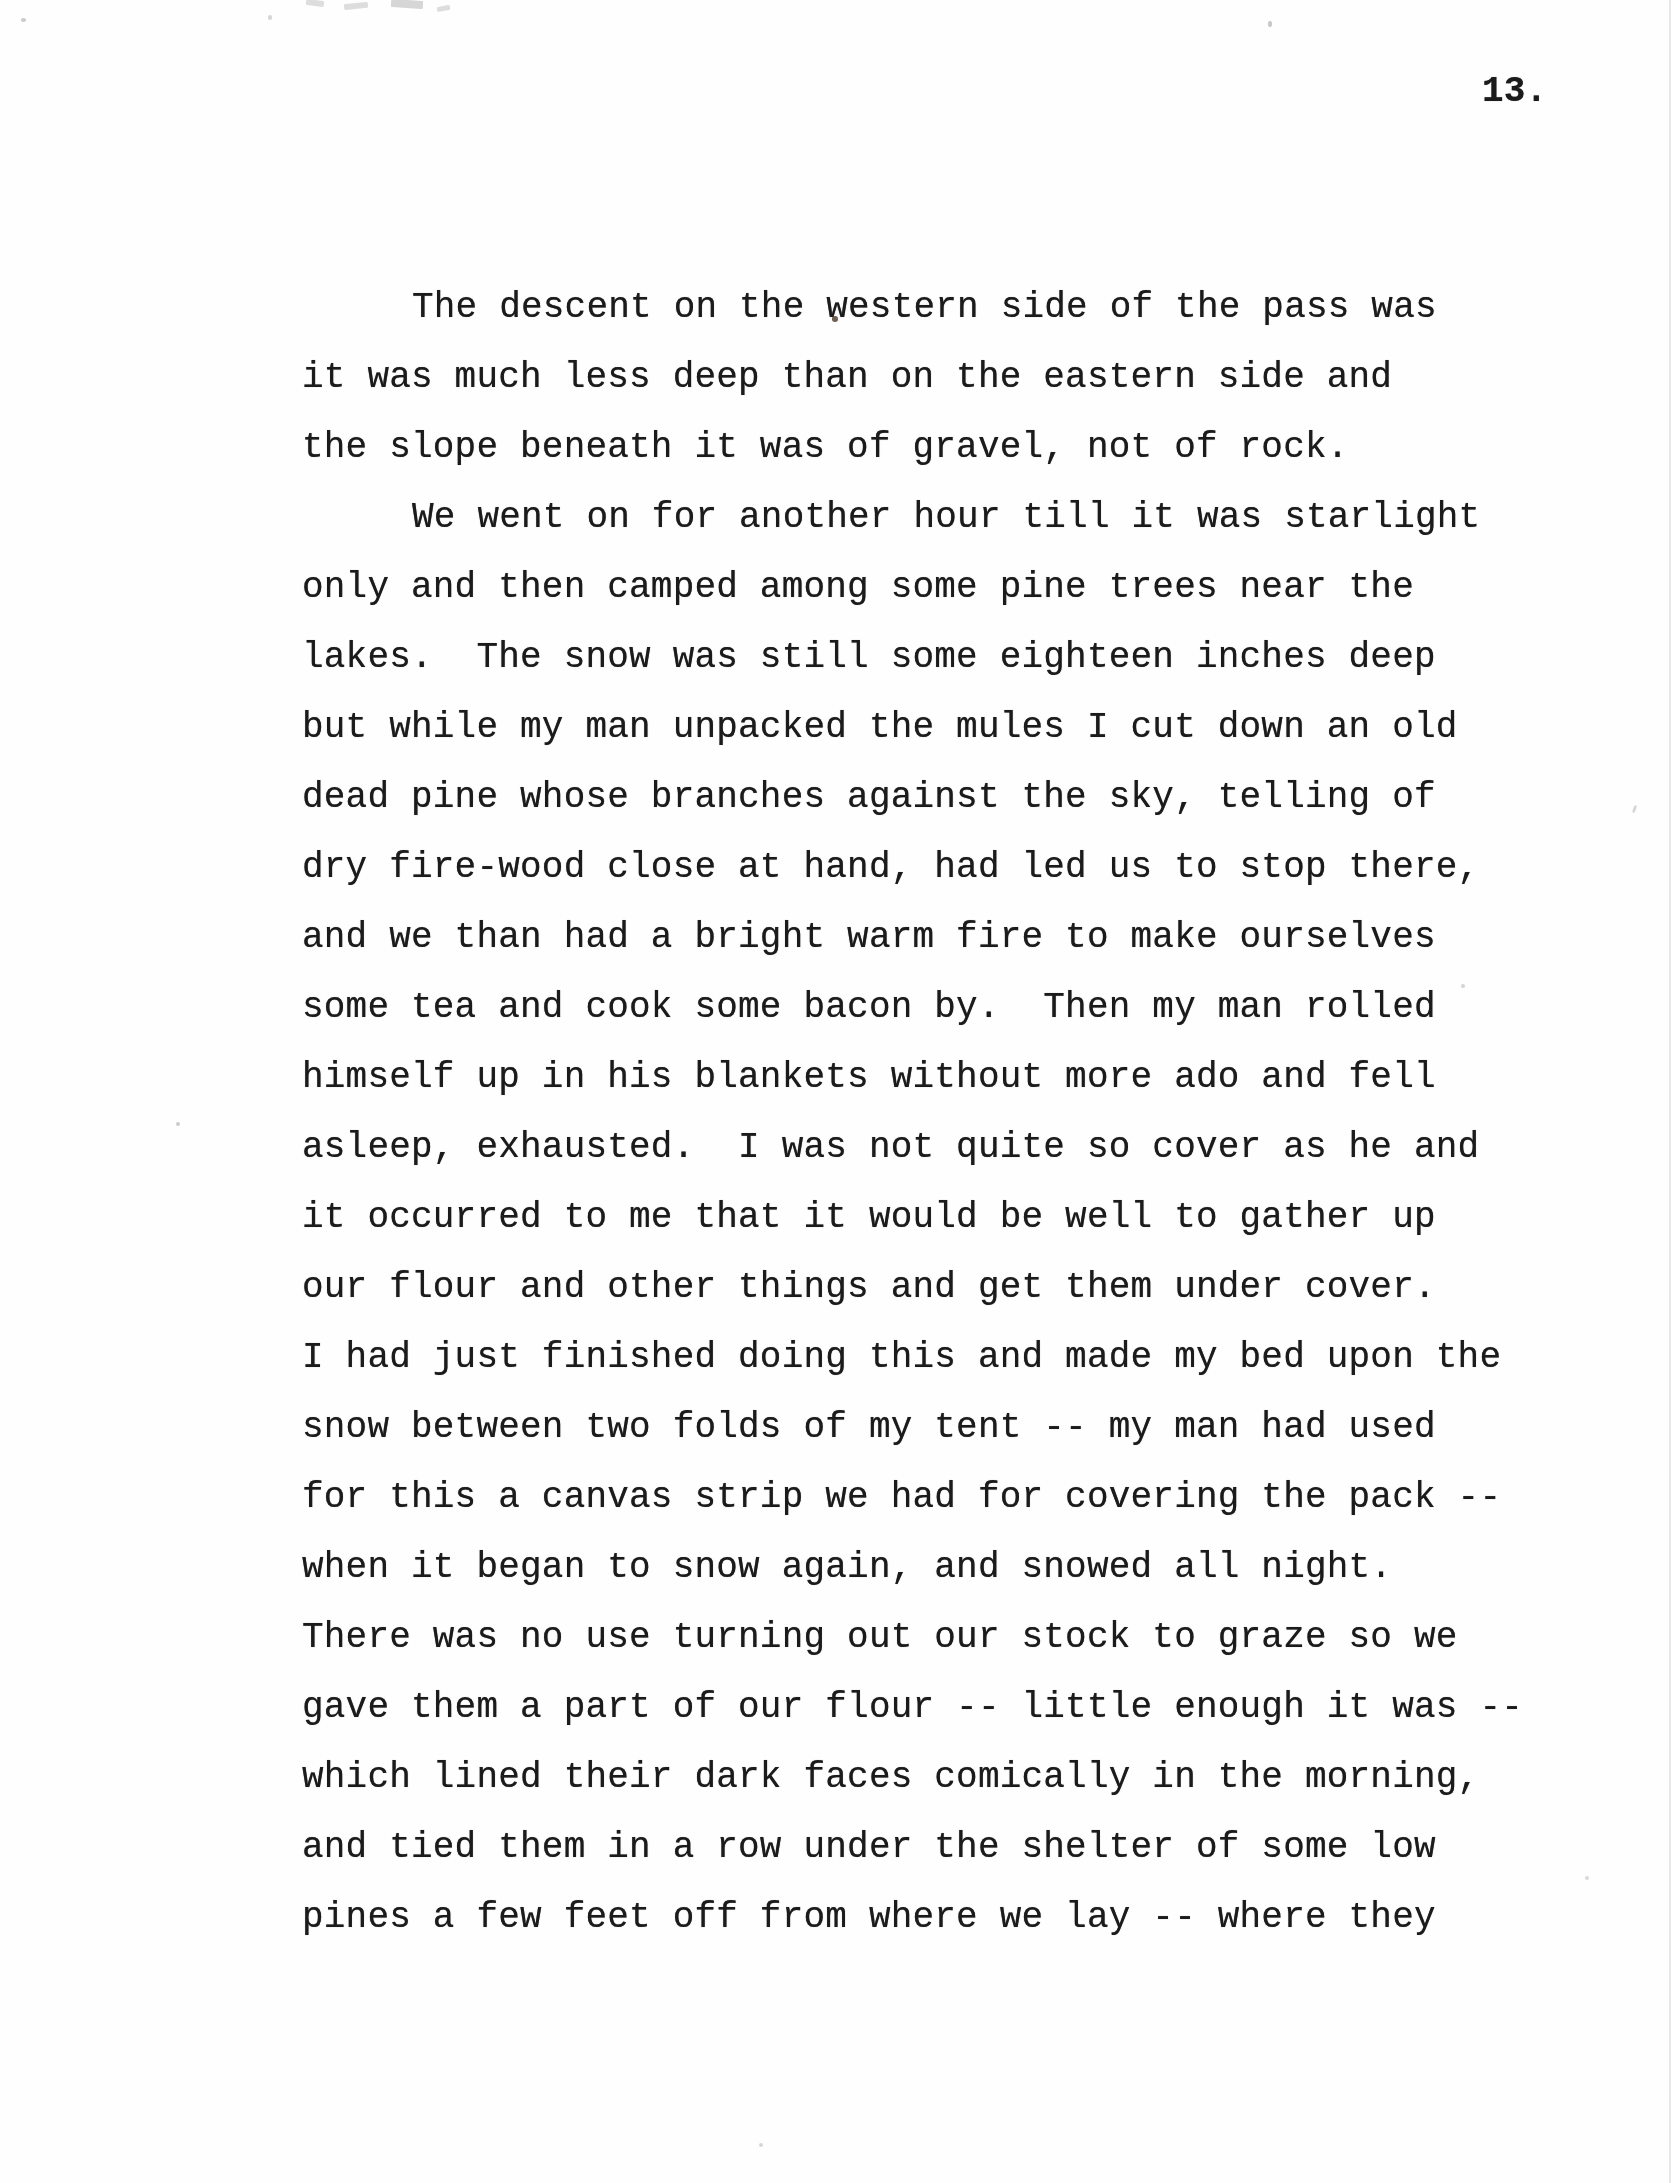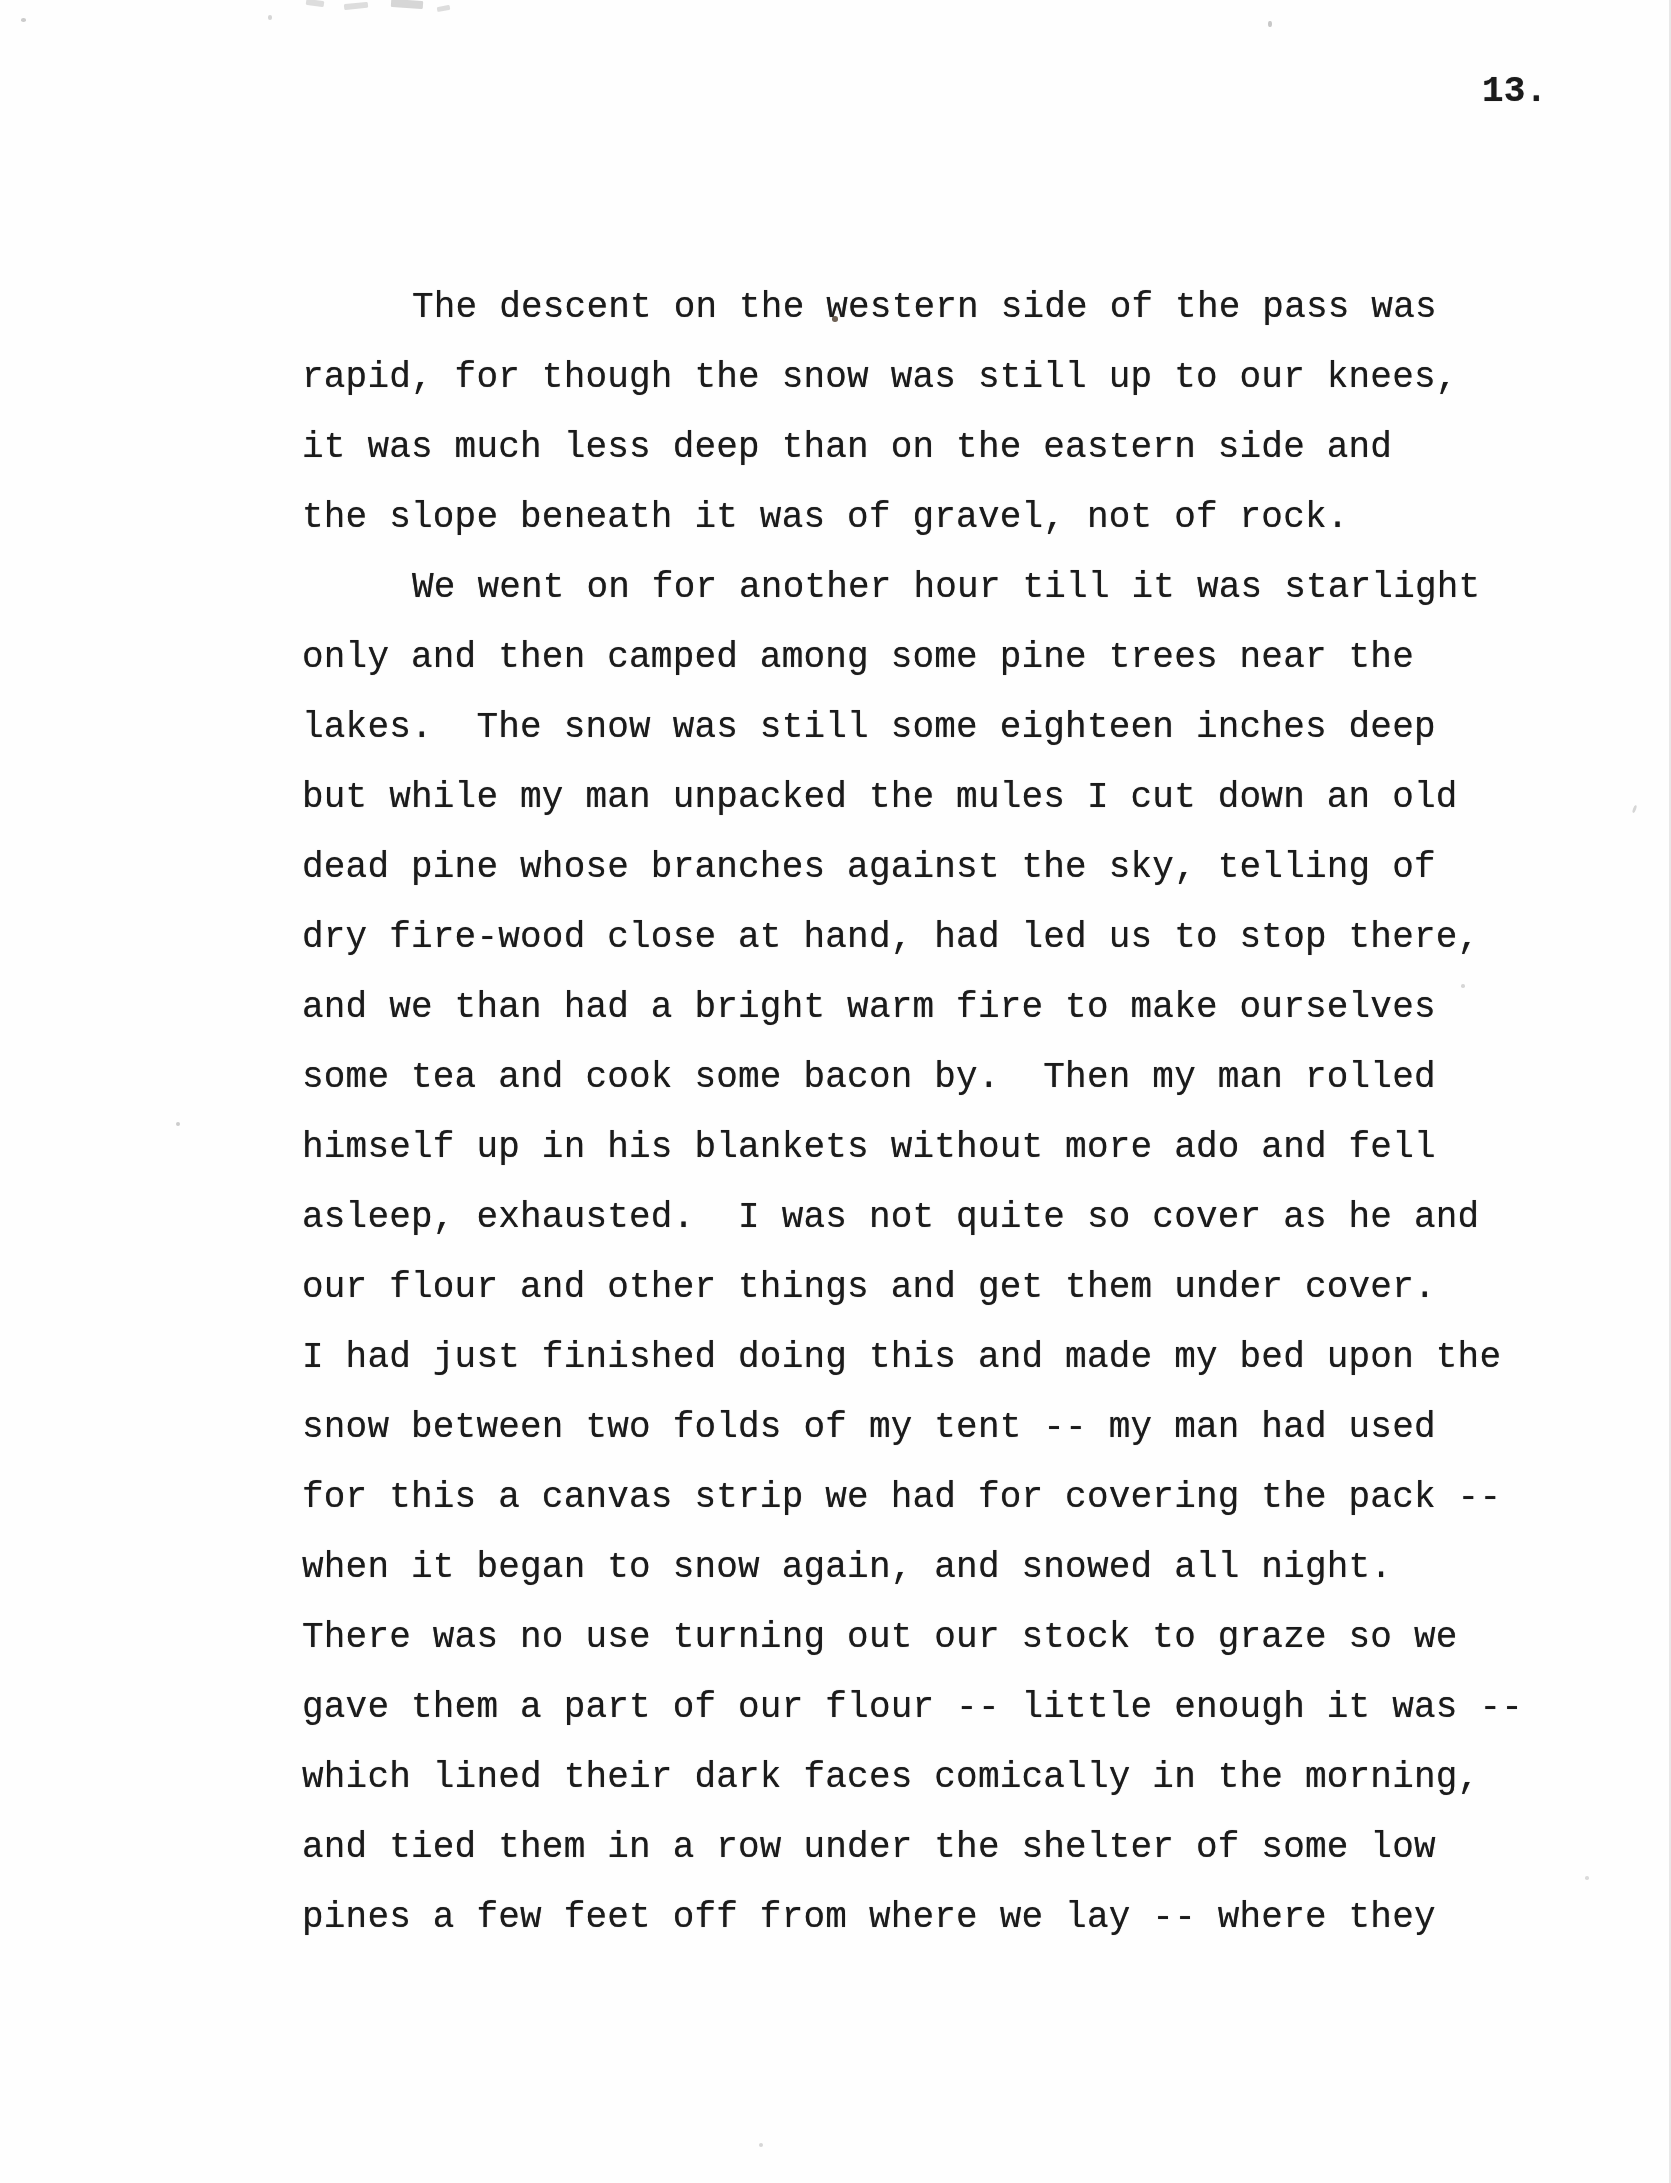--- a/index.html
+++ b/index.html
@@ -70,33 +70,33 @@
   .a9 { left: 1585px; top: 1876px; width: 3.5px; height: 3.5px; opacity: 0.35; }
 </style>
 </head>
 <body>
 
 <div class="page">
   <div class="page-number">13.</div>
 
   <div class="body-lines">
       <div class="line indent">The descent on the western side of the pass was</div>
-      <div class="line">rapid, for though the snow was still up to our knees,</div>
       <div class="line">it was much less deep than on the eastern side and</div>
       <div class="line">the slope beneath it was of gravel, not of rock.</div>
       <div class="line indent">We went on for another hour till it was starlight</div>
       <div class="line">only and then camped among some pine trees near the</div>
       <div class="line">lakes.  The snow was still some eighteen inches deep</div>
       <div class="line">but while my man unpacked the mules I cut down an old</div>
       <div class="line">dead pine whose branches against the sky, telling of</div>
       <div class="line">dry fire-wood close at hand, had led us to stop there,</div>
       <div class="line">and we than had a bright warm fire to make ourselves</div>
       <div class="line">some tea and cook some bacon by.  Then my man rolled</div>
       <div class="line">himself up in his blankets without more ado and fell</div>
       <div class="line">asleep, exhausted.  I was not quite so cover as he and</div>
+      <div class="line">it occurred to me that it would be well to gather up</div>
       <div class="line">our flour and other things and get them under cover.</div>
       <div class="line">I had just finished doing this and made my bed upon the</div>
       <div class="line">snow between two folds of my tent -- my man had used</div>
       <div class="line">for this a canvas strip we had for covering the pack --</div>
       <div class="line">when it began to snow again, and snowed all night.</div>
       <div class="line">There was no use turning out our stock to graze so we</div>
       <div class="line">gave them a part of our flour -- little enough it was --</div>
       <div class="line">which lined their dark faces comically in the morning,</div>
       <div class="line">and tied them in a row under the shelter of some low</div>
       <div class="line">pines a few feet off from where we lay -- where they</div>

